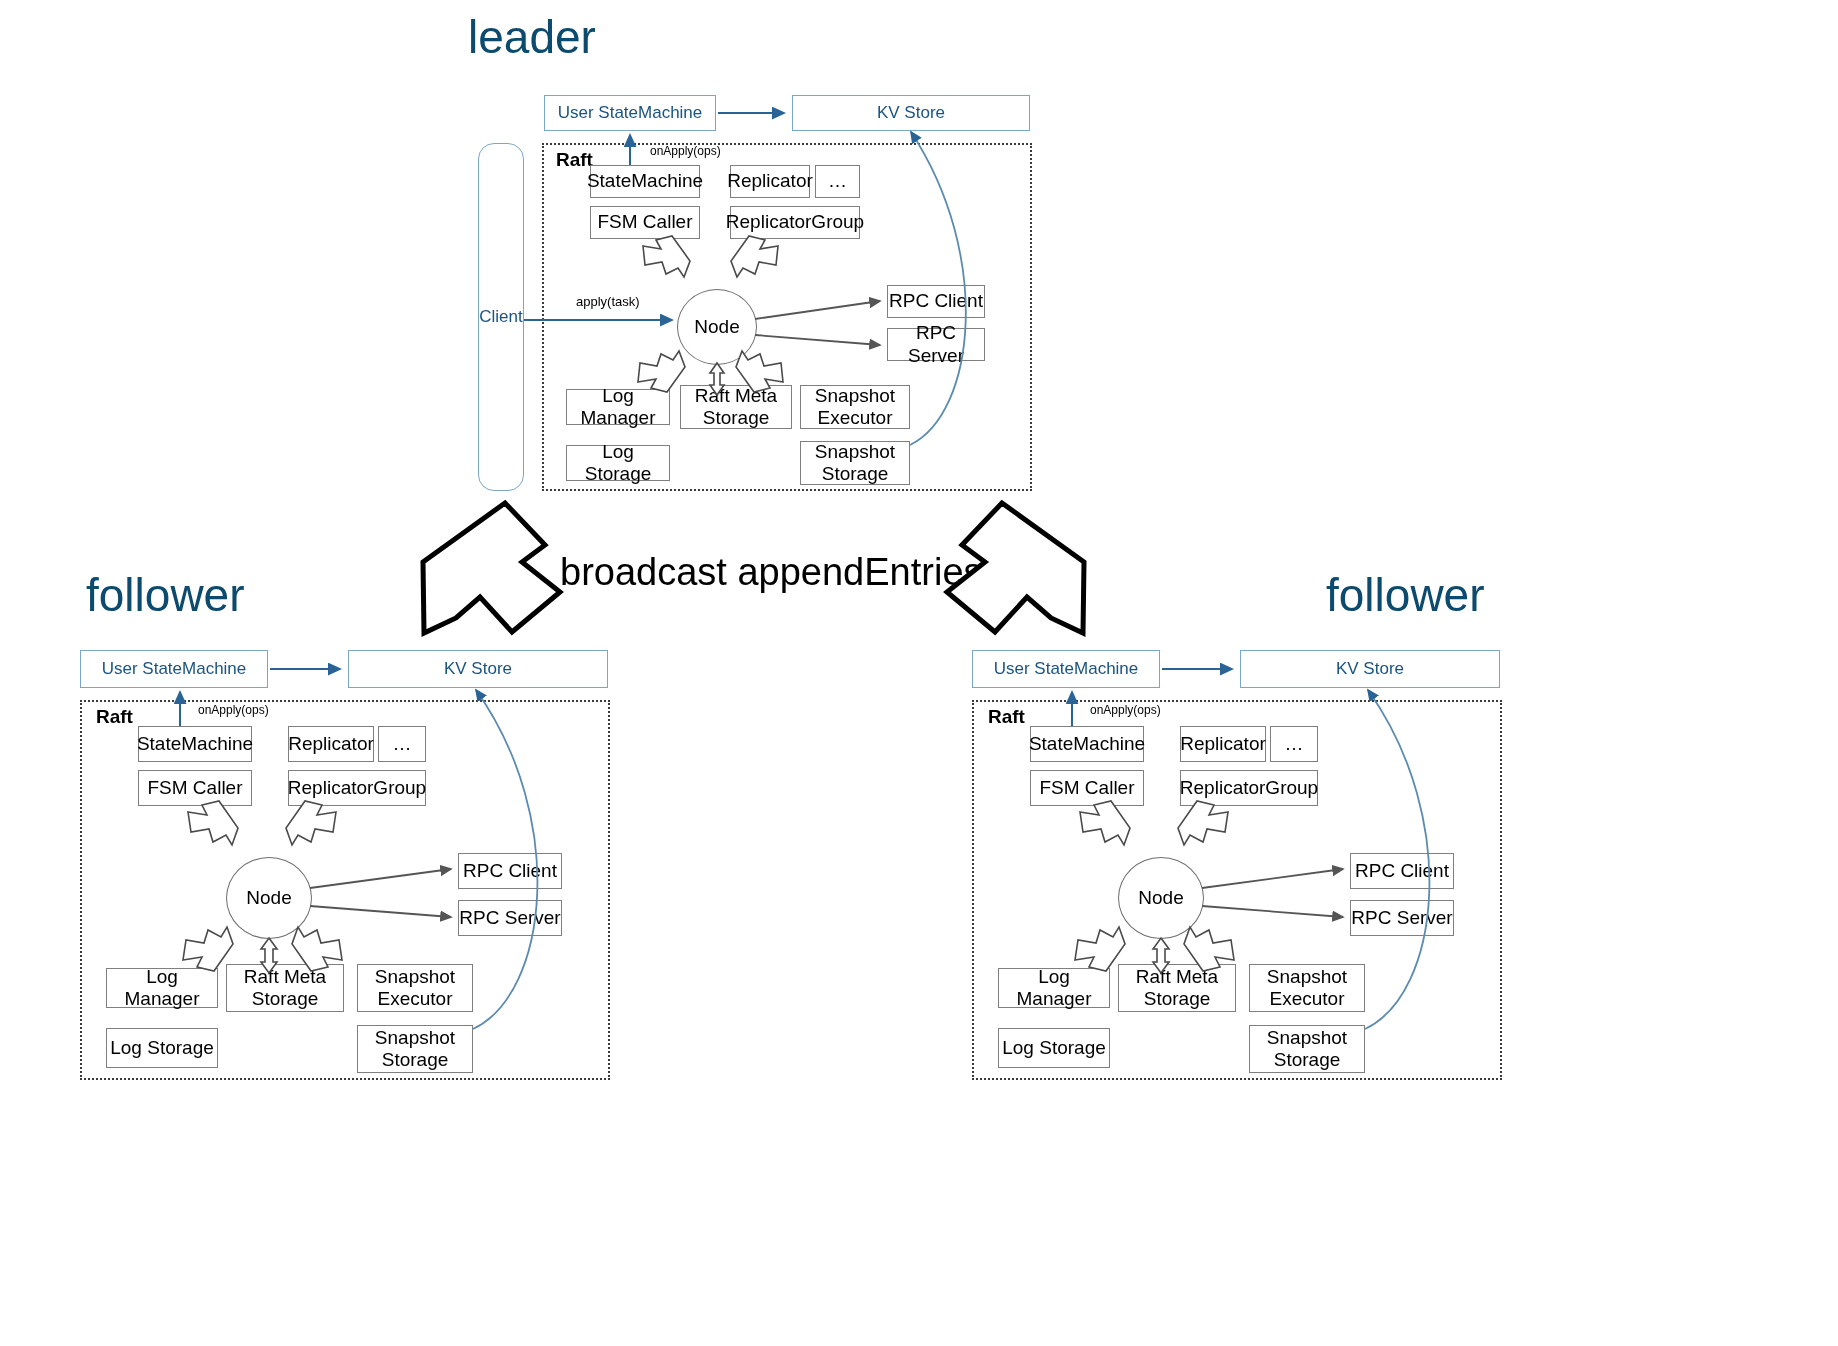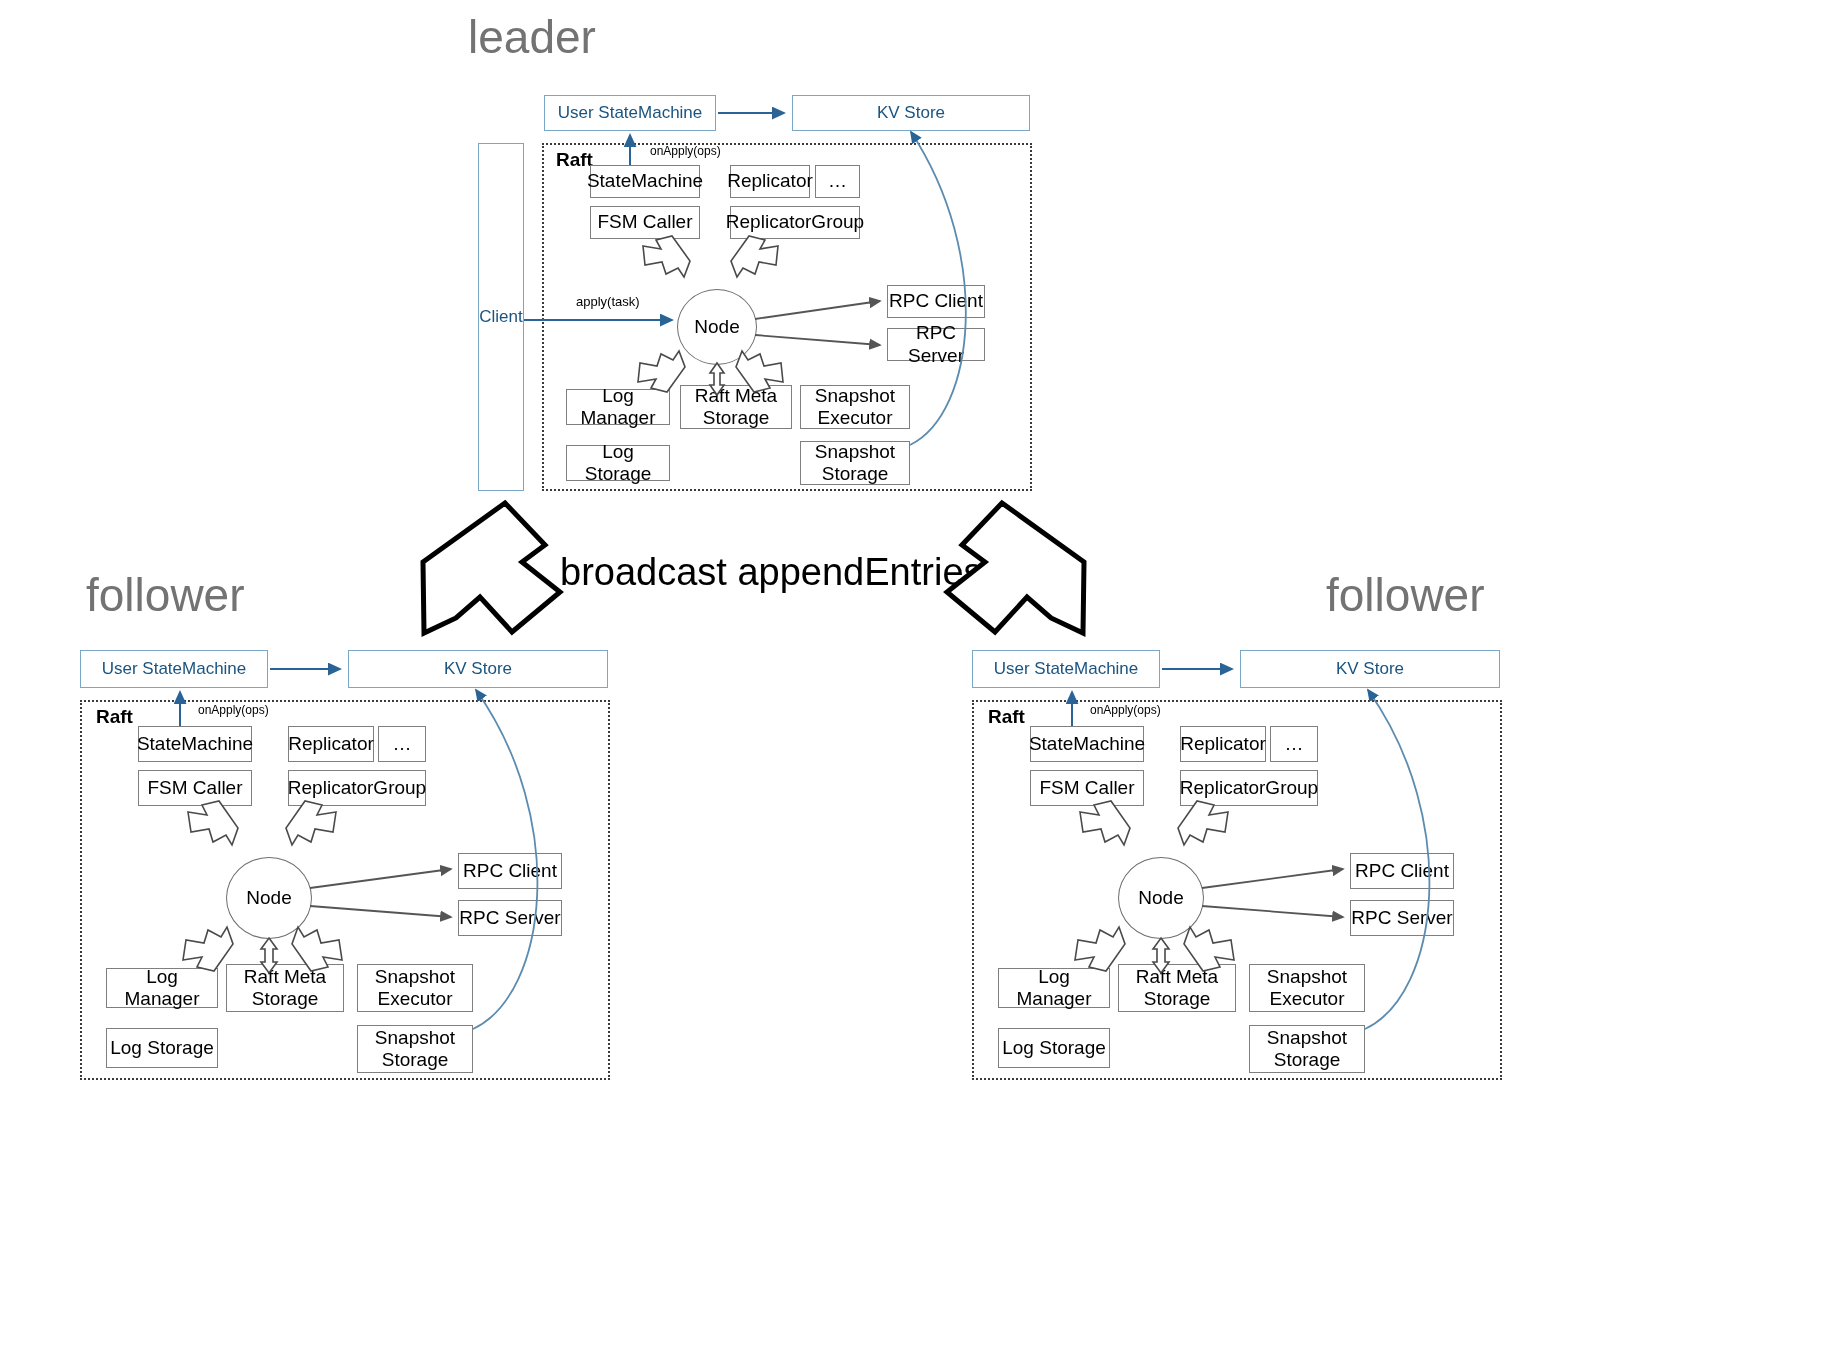--- a/index.html
+++ b/index.html
@@ -11,21 +11,21 @@
     position: relative;
     width: 1838px;
     height: 1346px;
     background: #ffffff;
     font-family: "Liberation Sans", sans-serif;
     overflow: hidden;
   }
   .role-title {
     position: absolute;
     font-size: 46px;
-    color: #737373;
+    color: #0c4a6e;
     font-weight: 400;
     white-space: nowrap;
     line-height: 1;
   }
   .broadcast-label {
     position: absolute;
     font-size: 38px;
     color: #000000;
     white-space: nowrap;
     line-height: 1;
@@ -43,20 +43,21 @@
     color: #1a5480;
     display: flex;
     align-items: center;
     justify-content: center;
     font-size: 17px;
     line-height: 1.15;
     text-align: center;
   }
   .client-box {
     writing-mode: horizontal-tb;
+    border-radius: 16px;
   }
   
   .raft-box {
     position: absolute;
     box-sizing: border-box;
     border: 2px dotted #3a3a3a;
     background: transparent;
   }
   .raft-label {
     position: absolute;

